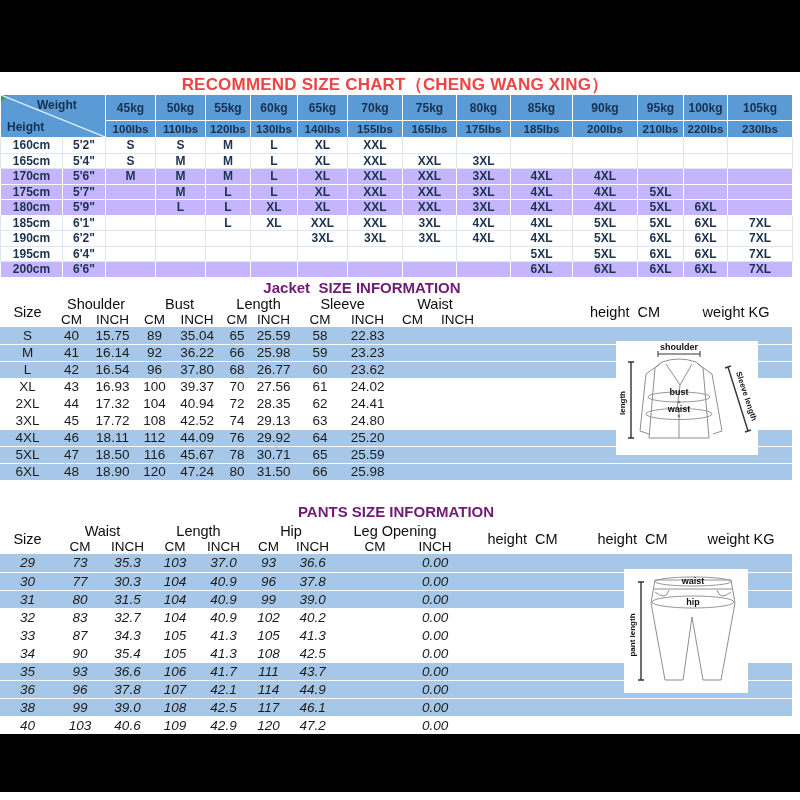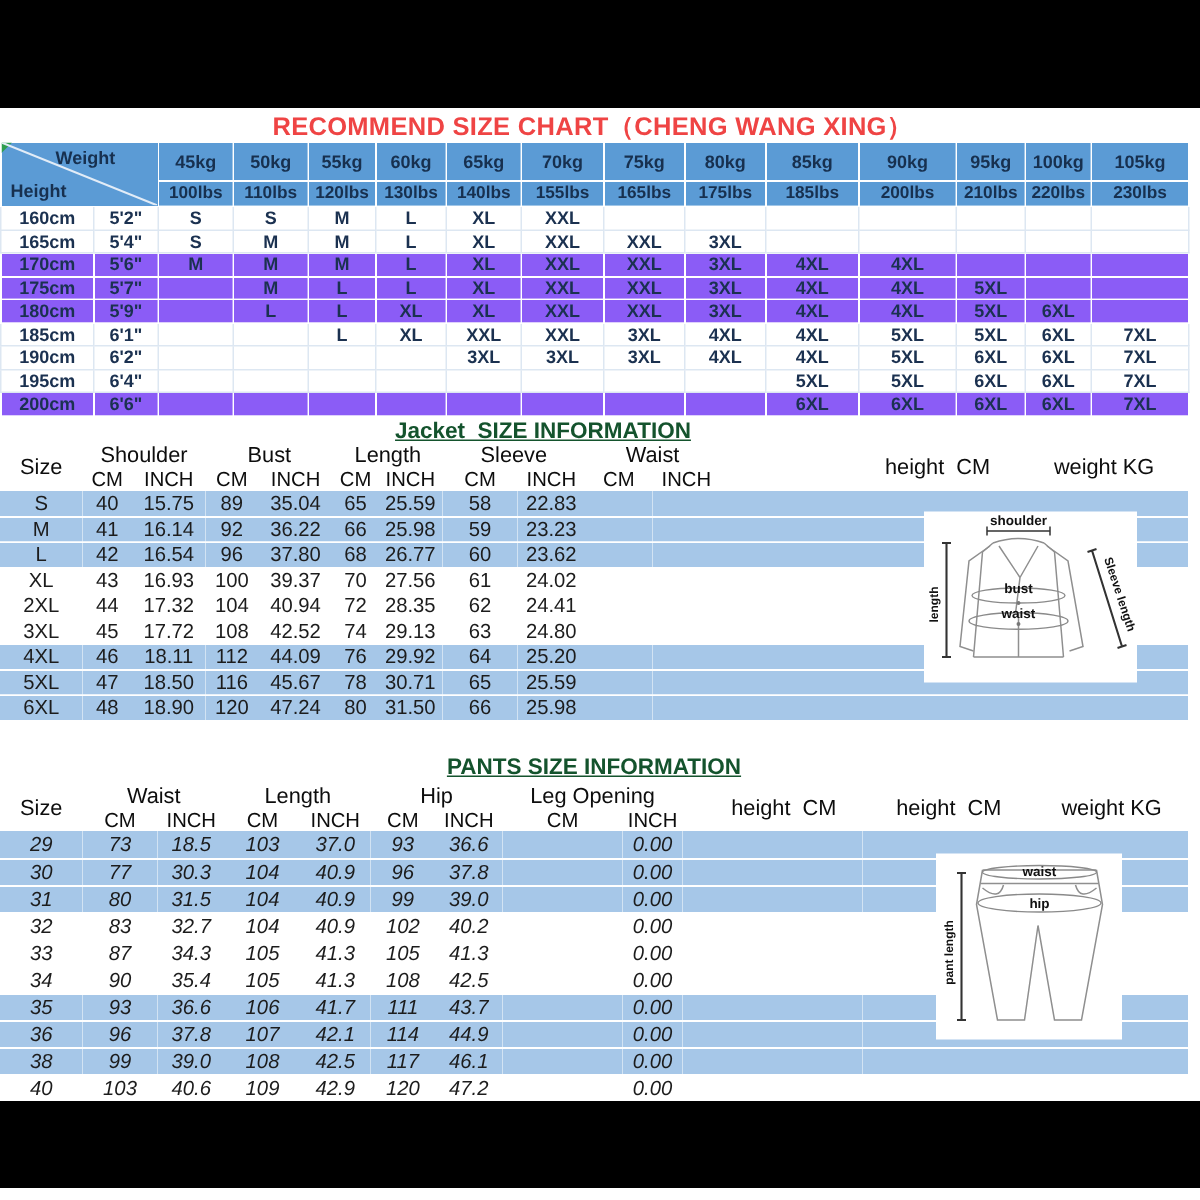--- a/index.html
+++ b/index.html
@@ -16,33 +16,33 @@
   table{border-collapse:collapse;table-layout:fixed;padding-left:24px;}
   .mx{width:792px;}
   .mx th,.mx td{padding:0;text-align:center;vertical-align:middle;overflow:hidden;white-space:nowrap;}
   .mx thead th{background:#5b9bd5;color:#17304f;font-weight:bold;font-size:12px;
                border:1px solid rgba(255,255,255,.85);}
   .mx tr.kg{height:26px;}
   .mx tr.lbs{height:17px;}
   .mx tr.lbs th{font-size:11.5px;border-top-style:dashed;margin-left:41px;}
   .mx tbody tr{height:15.5px;}
   .mx tbody td{font-size:12px;font-weight:bold;color:#1b3150;}
-  .mx tr.shaded td{background:#8b5cf6;border:1px solid rgba(255,255,255,.85);}
+  .mx tr.shaded td{background:#c4b5fd;border:1px solid rgba(255,255,255,.85);}
   .mx tr.plain td{background:#fff;border:1px solid #dde7f2;}
   .mx td.cm{border-right-style:dashed;}
   .corner{position:relative;}
   .corner .tri{position:absolute;top:0;left:0;width:0;height:0;
                border-top:7px solid #2e9e4f;border-right:7px solid transparent;}
   .corner .diag{position:absolute;top:0;left:0;width:100%;height:100%;}
   .corner .cw{position:absolute;top:3px;left:36px;}
   .corner .ch{position:absolute;bottom:3px;left:6px;}
 
   
   .sec-title{position:absolute;left:0;text-align:center;font-size:15px;font-weight:bold;
-             color:#14532d;white-space:pre;text-decoration:underline;}
+             color:#701a75;white-space:pre;}
   .jacket-title{top:279px;width:724px;}
   .note{position:absolute;top:481px;left:0;width:724px;text-align:center;
         font-size:15px;font-weight:bold;color:#000;}
   .pants-title{top:503px;width:792px;}
   #jacket-mount{position:absolute;top:296px;left:0;}
   #pants-mount{position:absolute;top:523px;left:0;}
   .info{width:792px;}
   .info th,.info td{padding:0;text-align:center;vertical-align:middle;white-space:pre;overflow:hidden;}
   .info thead th{font-weight:normal;color:#0d0d0d;font-size:14px;}
   .info tr.g th{height:16px;font-size:14.5px;}
@@ -546,21 +546,21 @@
             <th>CM</th>
             <th>INCH</th>
             <th>CM</th>
             <th>INCH</th>
           </tr>
         </thead>
         <tbody>
           <tr class="band">
             <td class="sz">29</td>
             <td>73</td>
-            <td>18.5</td>
+            <td>35.3</td>
             <td>103</td>
             <td>37.0</td>
             <td>93</td>
             <td>36.6</td>
             <td></td>
             <td>0.00</td>
             <td class="spacer"></td>
             <td></td>
             <td></td>
             <td></td>

